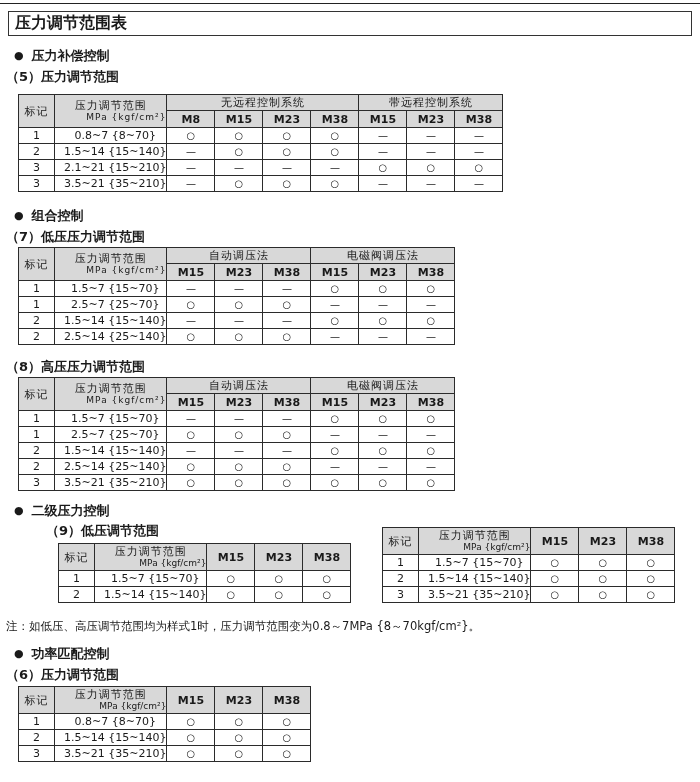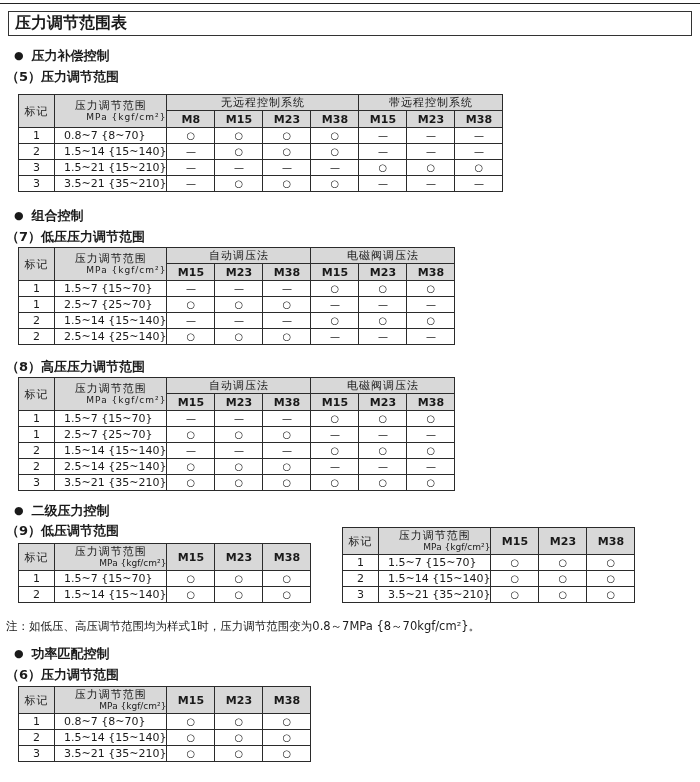--- a/index.html
+++ b/index.html
@@ -21,27 +21,27 @@
   table{border-collapse:collapse;margin:2px 0 0 18px;font-size:11px;table-layout:fixed;border:1.5px solid #2b2b2b;}
   th,td{border:1px solid #2b2b2b;text-align:center;padding:0;overflow:hidden;white-space:nowrap;}
   thead th{background:#d8d8d8;font-weight:normal;}
   tr.group-row th{height:15px;letter-spacing:1px;}
   tr.models-row th{height:16px;font-weight:bold;}
   tbody tr{height:16px;}
   th.h-mark{letter-spacing:1px;}
   .range-head .r1{font-size:11px;line-height:12px;letter-spacing:1px;}
   .range-head .r2{font-size:9px;line-height:10px;text-align:right;}
   td.c-mark{}
-  td.c-range{text-align:left;padding-left:9px;}
+  td.c-range{text-align:center;padding-left:9px;}
   td.c-val{font-size:10px;}
   thead.simple th{height:26px;}
 
   .mt9{margin-top:9px;}
   .sec-gap{margin-top:16px;}
-  .two-col{display:flex;margin-top:4px;margin-left:0;}
+  .two-col{display:flex;margin-top:4px;margin-left:0;padding-left:40px;}
   .two-col .col-left{width:342px;}
   .two-col .col-right{flex:1;}
   .two-col .sub-line{margin:0 0 0 6px;}
   .two-col .col-right .sub-line{margin-left:0;}
   .two-col table{margin-top:4px;}
   .two-col .col-left table{margin-left:18px;}
   .two-col .col-right table{margin-left:0;}
   .note-line{margin:16px 0 12px 6px;font-size:11.5px;height:15px;line-height:15px;}
   .bullet-line.after-note{margin-top:8px;}
 </style>
@@ -107,21 +107,21 @@
         <td class="c-val">—</td>
         <td class="c-val">○</td>
         <td class="c-val">○</td>
         <td class="c-val">○</td>
         <td class="c-val">—</td>
         <td class="c-val">—</td>
         <td class="c-val">—</td>
       </tr>
       <tr>
         <td class="c-mark">3</td>
-        <td class="c-range">1.5~21 {15~210}</td>
+        <td class="c-range">2.1~21 {15~210}</td>
         <td class="c-val">—</td>
         <td class="c-val">—</td>
         <td class="c-val">—</td>
         <td class="c-val">—</td>
         <td class="c-val">○</td>
         <td class="c-val">○</td>
         <td class="c-val">○</td>
       </tr>
       <tr>
         <td class="c-mark">3</td>

